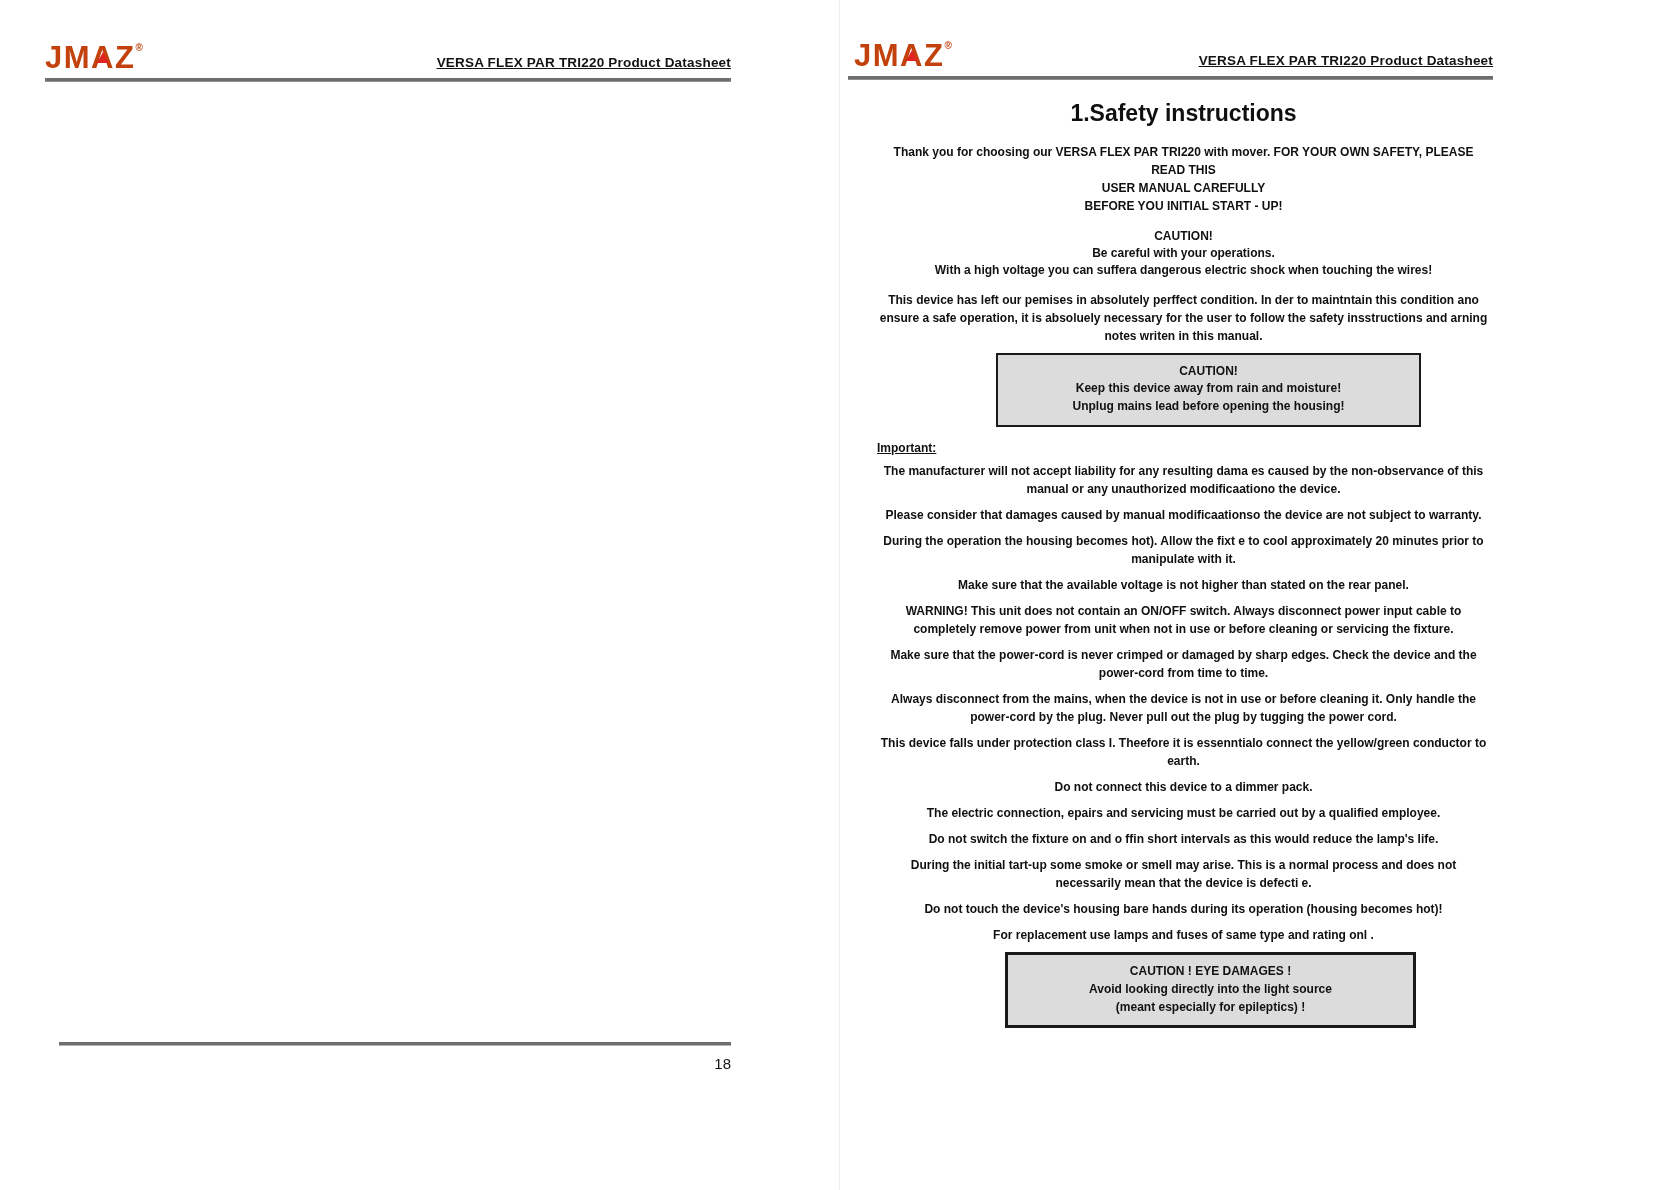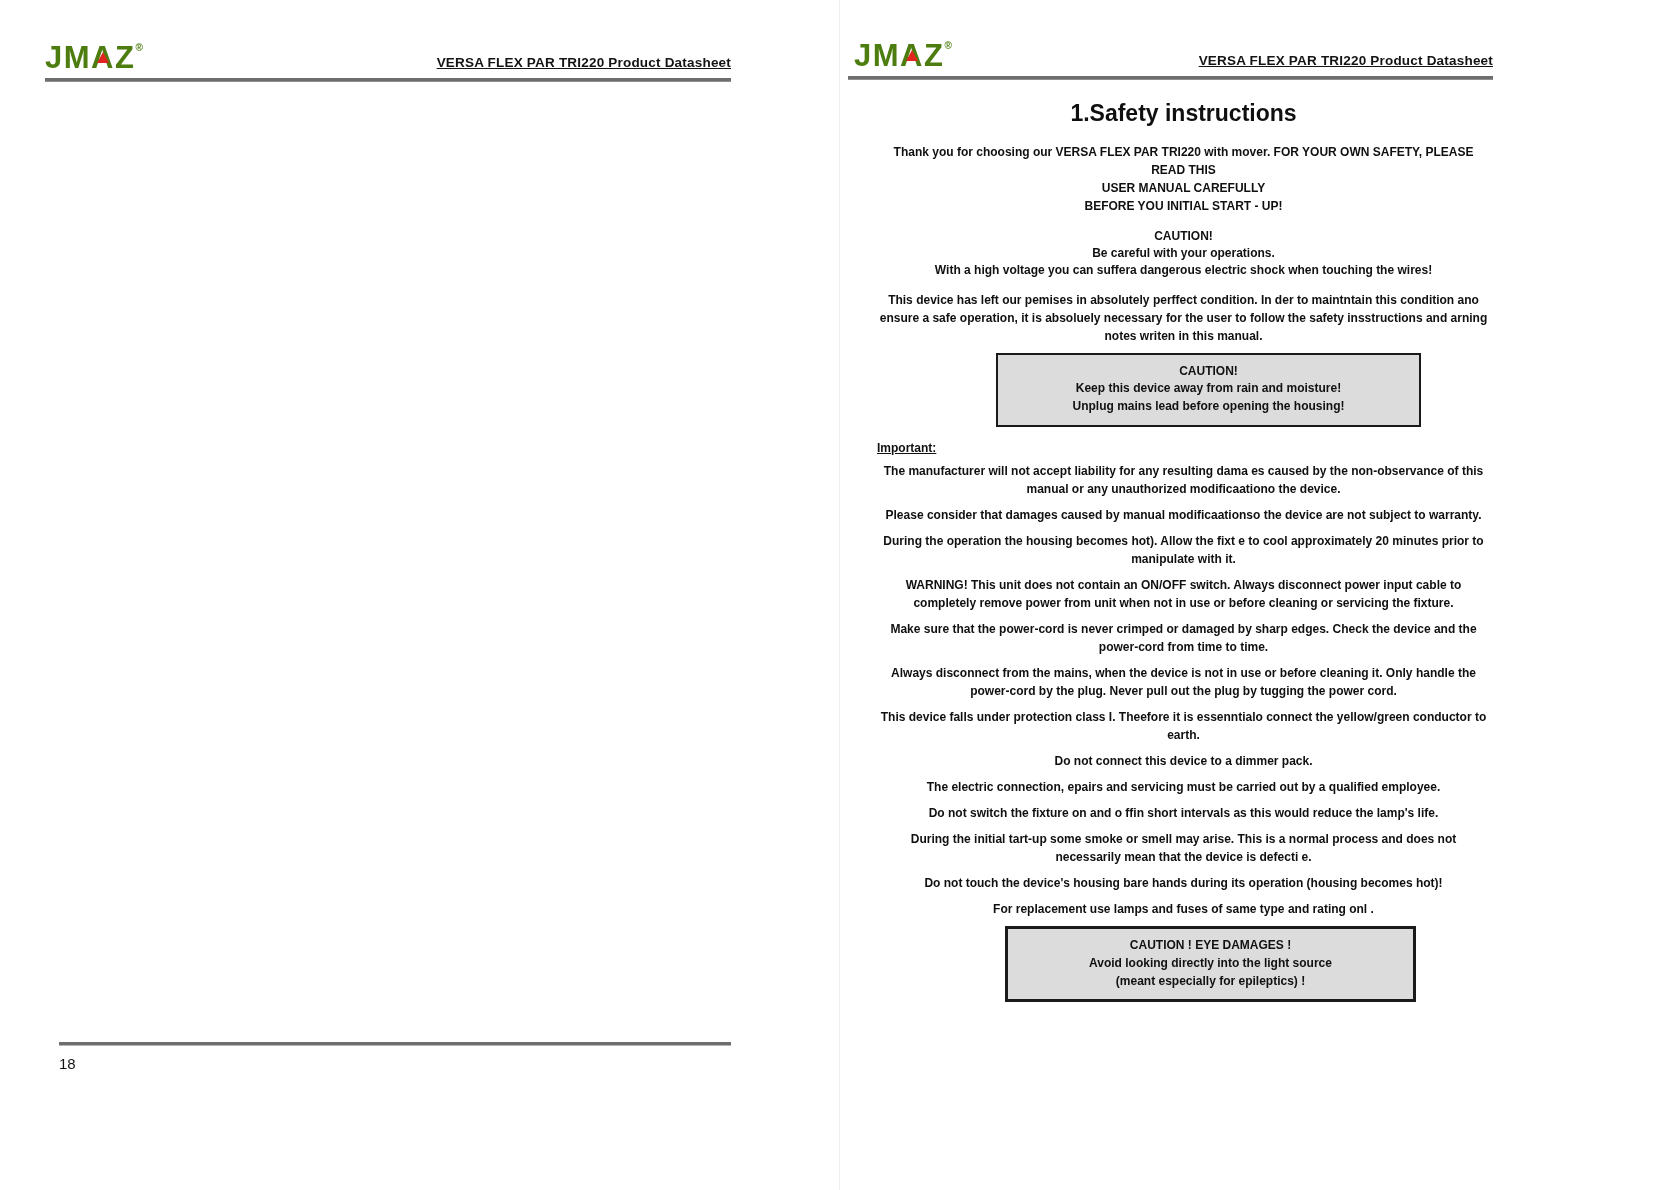--- a/index.html
+++ b/index.html
@@ -23,21 +23,21 @@
     align-items: flex-end;
   }
   .page-left .page-header { margin: 42px 108px 0 45px; }
   .page-right .page-header { margin: 40px 185px 0 14px; }
 
   .logo {
     font-weight: 900;
     font-size: 31px;
     letter-spacing: 1.5px;
     line-height: 1;
-    color: #4d7c0f;
+    color: #c2410c;
     white-space: nowrap;
   }
   .logo-part { display: inline-block; }
   .logo-a { position: relative; display: inline-block; }
   .logo-a::after {
     content: "";
     position: absolute;
     left: 50%;
     top: 10px;
     transform: translateX(-50%);
@@ -64,21 +64,21 @@
     border-bottom: 1px solid #8f8f8f;
   }
   .page-left .double-rule { margin: 5px 108px 0 45px; }
   .page-right .double-rule { margin: 5px 185px 0 8px; }
 
   
   .page-footer { position: absolute; }
   .page-left .page-footer { top: 1042px; left: 59px; right: 108px; }
   .page-right .page-footer { top: 1038px; left: 6px; right: 185px; }
   .footer-rule { border-top: 3px solid #6e6e6e; border-bottom: 1px solid #b5b5b5; height: 4px; }
-  .page-number { text-align: left; font-size: 15px; margin-top: 9px; color: #151515; }
+  .page-number { text-align: right; font-size: 15px; margin-top: 9px; color: #151515; }
 
   
   .content { margin: 0 188px 0 37px; }
   .section-title {
     text-align: center;
     font-size: 23px;
     font-weight: 700;
     margin: 20px 0 16px;
     color: #0f0f0f;
   }
@@ -167,20 +167,21 @@
         <div>Keep this device away from rain and moisture!</div>
         <div>Unplug mains lead before opening the housing!</div>
       </div>
 
       <div class="important">Important:</div>
 
       <div class="para-list">
           <p class="body-para">The manufacturer will not accept liability for any resulting dama es caused by the non-observance of this manual or any unauthorized modificaationo the device.</p>
           <p class="body-para">Please consider that damages caused by manual modificaationso the device are not subject to warranty.</p>
           <p class="body-para">During the operation the housing becomes hot). Allow the fixt e to cool approximately 20 minutes prior to manipulate with it.</p>
+          <p class="body-para">Make sure that the available voltage is not higher than stated on the rear panel.</p>
           <p class="body-para">WARNING! This unit does not contain an ON/OFF switch. Always disconnect power input cable to completely remove power from unit when not in use or before cleaning or servicing the fixture.</p>
           <p class="body-para">Make sure that the power-cord is never crimped or damaged by sharp edges. Check the device and the power-cord from time to time.</p>
           <p class="body-para">Always disconnect from the mains, when the device is not in use or before cleaning it. Only handle the power-cord by the plug. Never pull out the plug by tugging the power cord.</p>
           <p class="body-para">This device falls under protection class I. Theefore it is essenntialo connect the yellow/green conductor to earth.</p>
           <p class="body-para">Do not connect this device to a dimmer pack.</p>
           <p class="body-para">The electric connection, epairs and servicing must be carried out by a qualified employee.</p>
           <p class="body-para">Do not switch the fixture on and o ffin short intervals as this would reduce the lamp's life.</p>
           <p class="body-para">During the initial tart-up some smoke or smell may arise. This is a normal process and does not necessarily mean that the device is defecti e.</p>
           <p class="body-para">Do not touch the device's housing bare hands during its operation (housing becomes hot)!</p>
           <p class="body-para">For replacement use lamps and fuses of same type and rating onl .</p>

